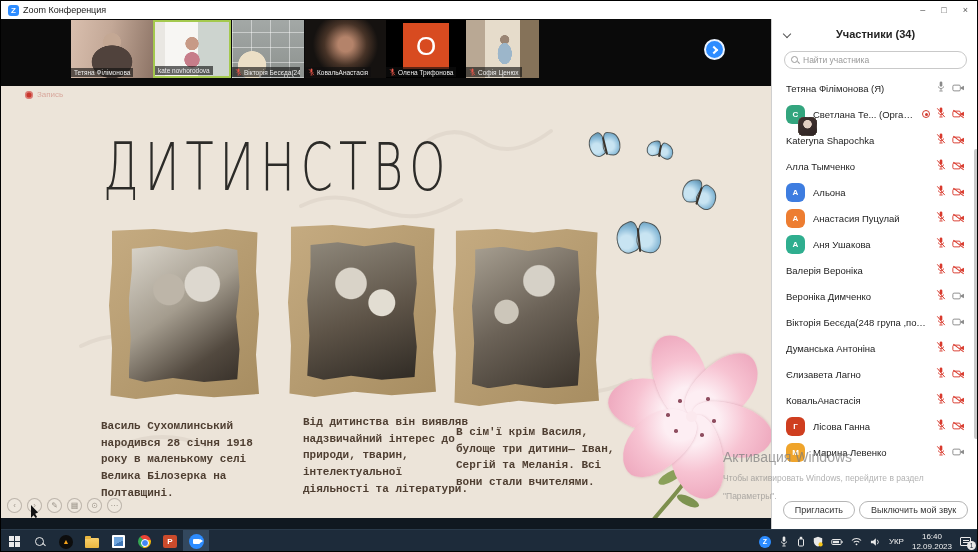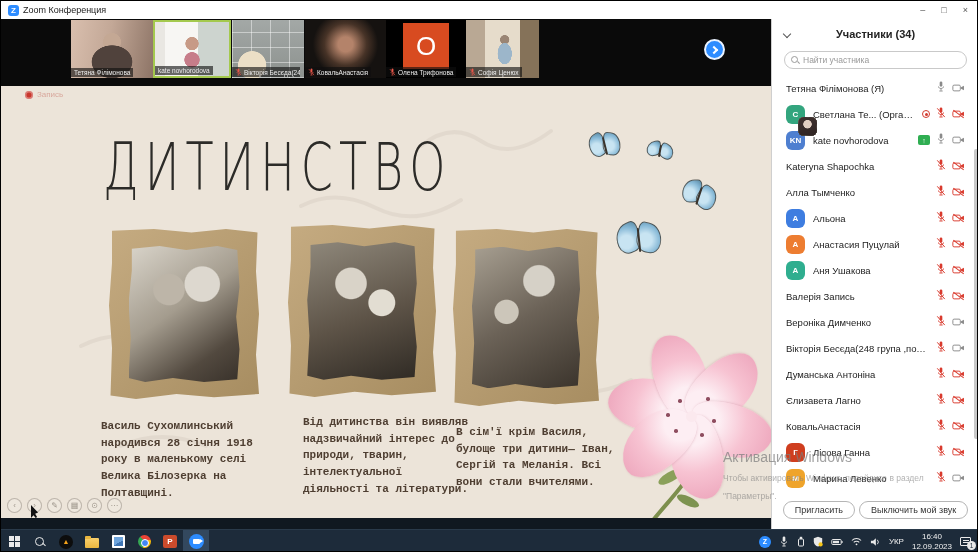--- a/index.html
+++ b/index.html
@@ -350,37 +350,20 @@
                 <line x1="1.5" y1="2" x2="10.5" y2="12.5" stroke="#d93a2d" stroke-width="1.2"></line>
               </svg></span>
             <span><svg width="13" height="10" viewBox="0 0 15 11">
                 <rect x="1" y="2.2" width="8.6" height="6.6" rx="1.4" fill="none" stroke="#d93a2d" stroke-width="1.1"></rect>
                 <path d="M10.4 4.6 L13.8 2.8 V8.2 L10.4 6.4 Z" fill="#d93a2d"></path>
                 <line x1="1.5" y1="1" x2="13.5" y2="10" stroke="#d93a2d" stroke-width="1.2"></line>
               </svg></span>
           </span>
         </div>
         <div class="prow">
-          <span class="avatar" style="background-color: rgb(78, 127, 208);">KN</span>
-          <span class="pname">kate novhorodova</span>
-          <span class="picons">
-            <span class="share-badge">↑</span>
-            <span><svg width="10" height="13" viewBox="0 0 12 14">
-                <rect x="4.4" y="1" width="3.2" height="6.2" rx="1.6" fill="#8a8a8a"></rect>
-                <path d="M3 7 C3 10.2 9 10.2 9 7" fill="none" stroke="#8a8a8a" stroke-width="1.1"></path>
-                <line x1="6" y1="9.6" x2="6" y2="12" stroke="#8a8a8a" stroke-width="1.1"></line>
-                <line x1="4" y1="12.4" x2="8" y2="12.4" stroke="#8a8a8a" stroke-width="1.1"></line>
-              </svg></span>
-            <span><svg width="13" height="10" viewBox="0 0 15 11">
-                <rect x="1" y="2.2" width="8.6" height="6.6" rx="1.4" fill="none" stroke="#8a8a8a" stroke-width="1.1"></rect>
-                <path d="M10.4 4.6 L13.8 2.8 V8.2 L10.4 6.4 Z" fill="#8a8a8a"></path>
-              </svg></span>
-          </span>
-        </div>
-        <div class="prow">
           <span class="avatar photo" style="background-color: rgb(201, 163, 126);"></span>
           <span class="pname">Kateryna Shapochka</span>
           <span class="picons">
             <span><svg width="10" height="13" viewBox="0 0 12 14">
                 <rect x="4.4" y="1" width="3.2" height="6.2" rx="1.6" fill="#d93a2d"></rect>
                 <path d="M3 7 C3 10.2 9 10.2 9 7" fill="none" stroke="#d93a2d" stroke-width="1.1"></path>
                 <line x1="6" y1="9.6" x2="6" y2="12" stroke="#d93a2d" stroke-width="1.1"></line>
                 <line x1="4" y1="12.4" x2="8" y2="12.4" stroke="#d93a2d" stroke-width="1.1"></line>
                 <line x1="1.5" y1="2" x2="10.5" y2="12.5" stroke="#d93a2d" stroke-width="1.2"></line>
               </svg></span>
@@ -458,21 +441,21 @@
               </svg></span>
             <span><svg width="13" height="10" viewBox="0 0 15 11">
                 <rect x="1" y="2.2" width="8.6" height="6.6" rx="1.4" fill="none" stroke="#d93a2d" stroke-width="1.1"></rect>
                 <path d="M10.4 4.6 L13.8 2.8 V8.2 L10.4 6.4 Z" fill="#d93a2d"></path>
                 <line x1="1.5" y1="1" x2="13.5" y2="10" stroke="#d93a2d" stroke-width="1.2"></line>
               </svg></span>
           </span>
         </div>
         <div class="prow">
           <span class="avatar photo" style="background-color: rgb(156, 116, 96);"></span>
-          <span class="pname">Валерія Запись</span>
+          <span class="pname">Валерія Вероніка</span>
           <span class="picons">
             <span><svg width="10" height="13" viewBox="0 0 12 14">
                 <rect x="4.4" y="1" width="3.2" height="6.2" rx="1.6" fill="#d93a2d"></rect>
                 <path d="M3 7 C3 10.2 9 10.2 9 7" fill="none" stroke="#d93a2d" stroke-width="1.1"></path>
                 <line x1="6" y1="9.6" x2="6" y2="12" stroke="#d93a2d" stroke-width="1.1"></line>
                 <line x1="4" y1="12.4" x2="8" y2="12.4" stroke="#d93a2d" stroke-width="1.1"></line>
                 <line x1="1.5" y1="2" x2="10.5" y2="12.5" stroke="#d93a2d" stroke-width="1.2"></line>
               </svg></span>
             <span><svg width="13" height="10" viewBox="0 0 15 11">
                 <rect x="1" y="2.2" width="8.6" height="6.6" rx="1.4" fill="none" stroke="#d93a2d" stroke-width="1.1"></rect>

